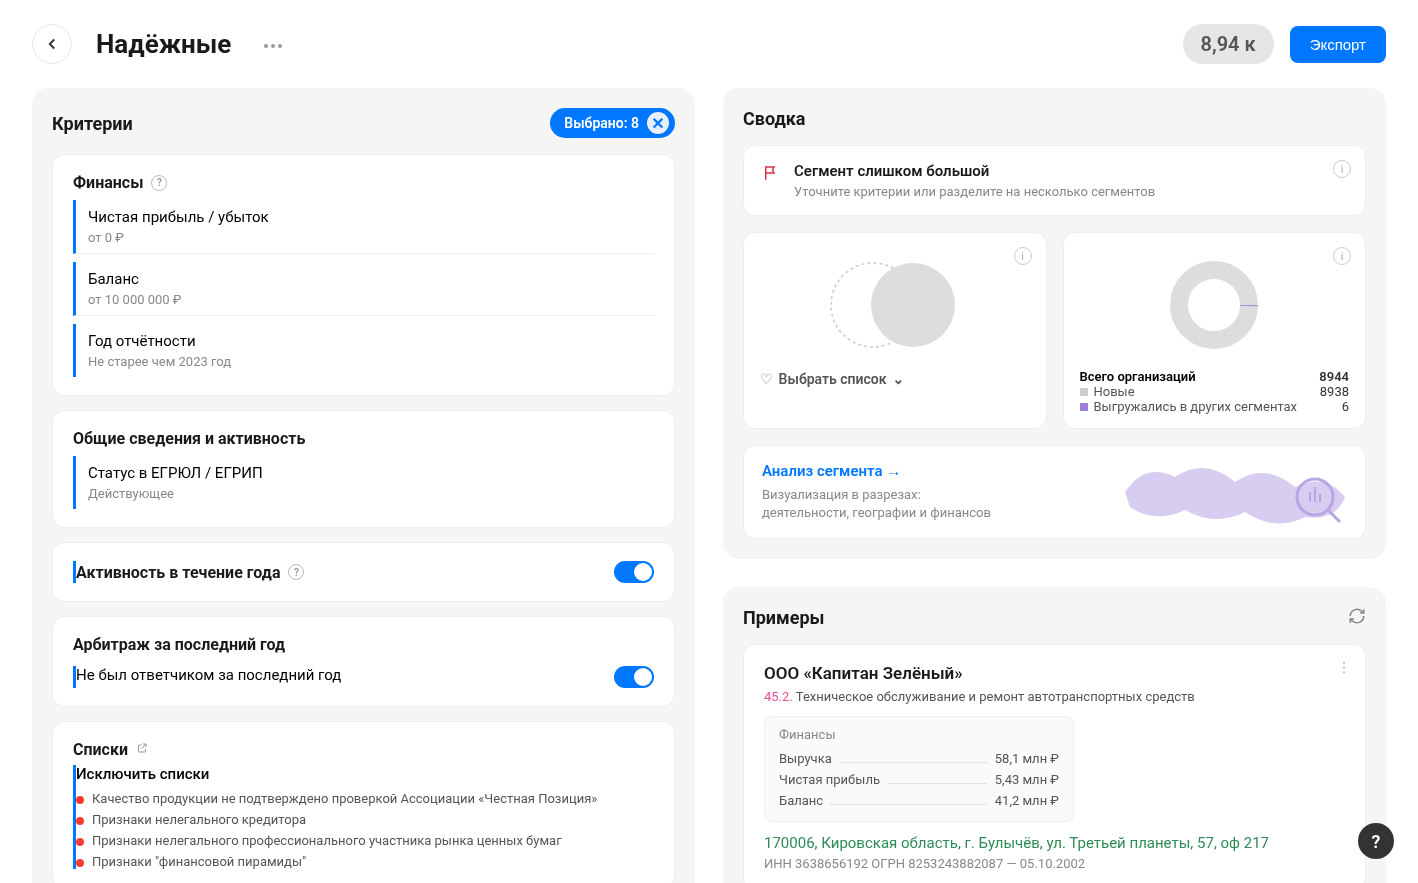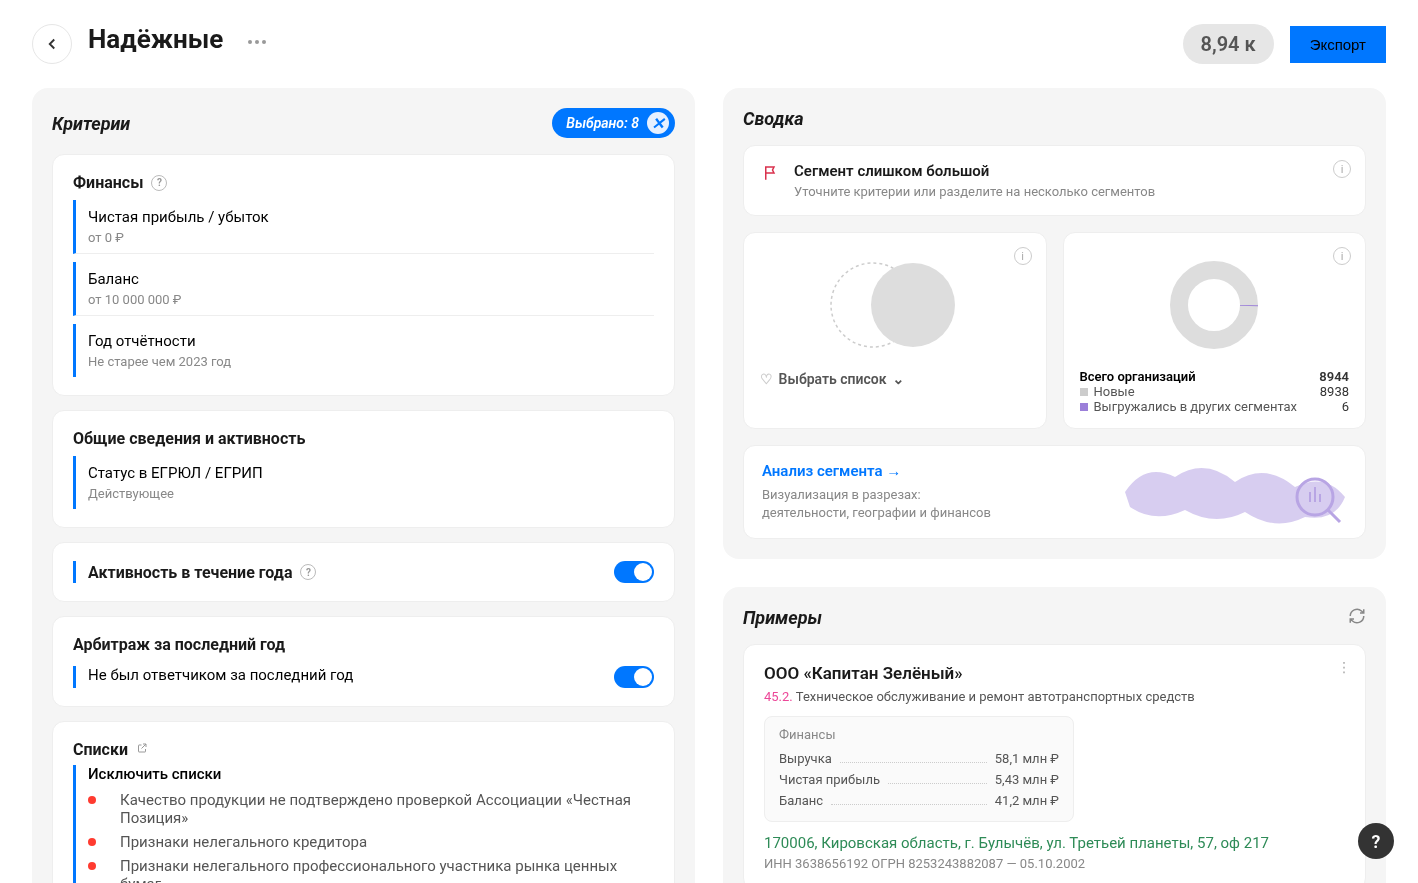--- a/index.html
+++ b/index.html
@@ -7,46 +7,45 @@
   font-family: -apple-system, BlinkMacSystemFont, "Segoe UI", Roboto, Arial, sans-serif;
   background: #fff;
   color: #1a1a1a;
   font-size: 14px;
 }
 .page { padding: 24px 32px; }
 .header {
   display: flex; align-items: center; justify-content: space-between;
   margin-bottom: 24px;
 }
-.header-left { display: flex; align-items: flex-start; gap: 16px; }
+.header-left { display: flex; align-items: center; gap: 24px; }
 .back-btn {
   width: 40px; height: 40px; border-radius: 50%; border: 1px solid #e6e6e6;
   display: flex; align-items: center; justify-content: center; cursor: pointer;
   background: #fff;
 }
 .page-title { font-size: 26px; font-weight: 700; }
 .more-icon { cursor: pointer; color: #999; padding: 8px; }
 .header-right { display: flex; align-items: center; gap: 16px; }
 .count-pill {
   background: #e6e6e6; border-radius: 20px; padding: 8px 18px;
   font-size: 20px; font-weight: 600; color: #555;
 }
 .export-btn {
-  background: #0077ff; color: #000000; border: none; border-radius: 0;
+  background: #0077ff; color: #ffffff; border: none; border-radius: 8px;
   padding: 10px 20px; font-size: 15px; font-weight: 500; cursor: pointer;
 }
 .columns { display: flex; gap: 28px; }
 .col { flex: 1; min-width: 0; }
 .panel {
   background: #f5f5f5; border-radius: 16px; padding: 20px;
 }
 .panel-header {
   display: flex; align-items: center; justify-content: space-between;
   margin-bottom: 16px;
-  font-style: italic;
 }
 .panel-title { font-size: 18px; font-weight: 700; }
 .selected-pill {
   display: flex; align-items: center; gap: 8px;
   background: #0077ff; color: #fff; border-radius: 20px;
   padding: 4px 6px 4px 14px; font-size: 14px; font-weight: 600;
 }
 .selected-pill .x {
   background: #e6f0ff; color: #0077ff; width: 22px; height: 22px;
   border-radius: 50%; display: flex; align-items: center; justify-content: center;
@@ -78,21 +77,21 @@
 .toggle {
   width: 40px; height: 22px; background: #0077ff; border-radius: 11px;
   position: relative; cursor: pointer;
 }
 .toggle::after {
   content: ""; position: absolute; right: 2px; top: 2px;
   width: 18px; height: 18px; background: #fff; border-radius: 50%;
 }
 .exclude-list { margin-top: 8px; }
 .exclude-item {
-  display: flex; align-items: flex-start; gap: 24px; font-size: 15px;
+  display: flex; align-items: flex-start; gap: 8px; font-size: 13px;
   color: #555; margin-top: 6px;
 }
 .red-dot {
   width: 8px; height: 8px; background: #ff3b30; border-radius: 50%;
   margin-top: 5px; flex-shrink: 0;
 }
 .alert-box {
   background: #fff; border: 1px solid #eee; border-radius: 12px;
   padding: 16px 18px; display: flex; gap: 14px; margin-bottom: 16px;
   position: relative;
@@ -167,21 +166,21 @@
 .addr { font-size: 15px; color: #2e8b57; margin-top: 12px; }
 .reg-info { font-size: 13px; color: #888; margin-top: 4px; }
 .ex-more { position: absolute; right: 14px; top: 14px; color: #aaa; cursor: pointer; }
 .ext-link { font-size: 12px; color: #999; }
 .help-fab {
   position: fixed; right: 24px; bottom: 24px; width: 36px; height: 36px;
   background: #333; color: #fff; border-radius: 50%;
   display: flex; align-items: center; justify-content: center;
   font-size: 18px; font-weight: 600; cursor: pointer;
 }
-.crit-wrap { border-left: 3px solid #0077ff; padding-left: 12px; }
+.crit-wrap { border-left: 3px solid #0077ff; }
 .spacer-panel { margin-top: 28px; }
 </style>
 </head>
 <body>
 
 <div class="page">
   <div class="header">
     <div class="header-left">
       <div class="back-btn">
         <svg width="18" height="18" viewBox="0 0 24 24" fill="none" stroke="#333" stroke-width="2.5">

